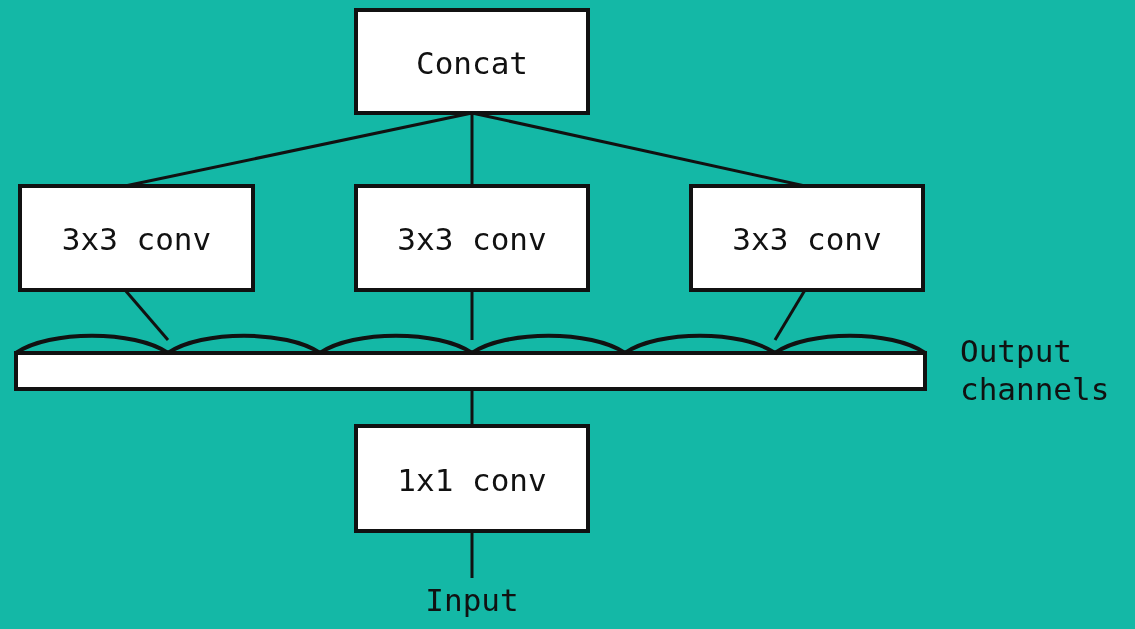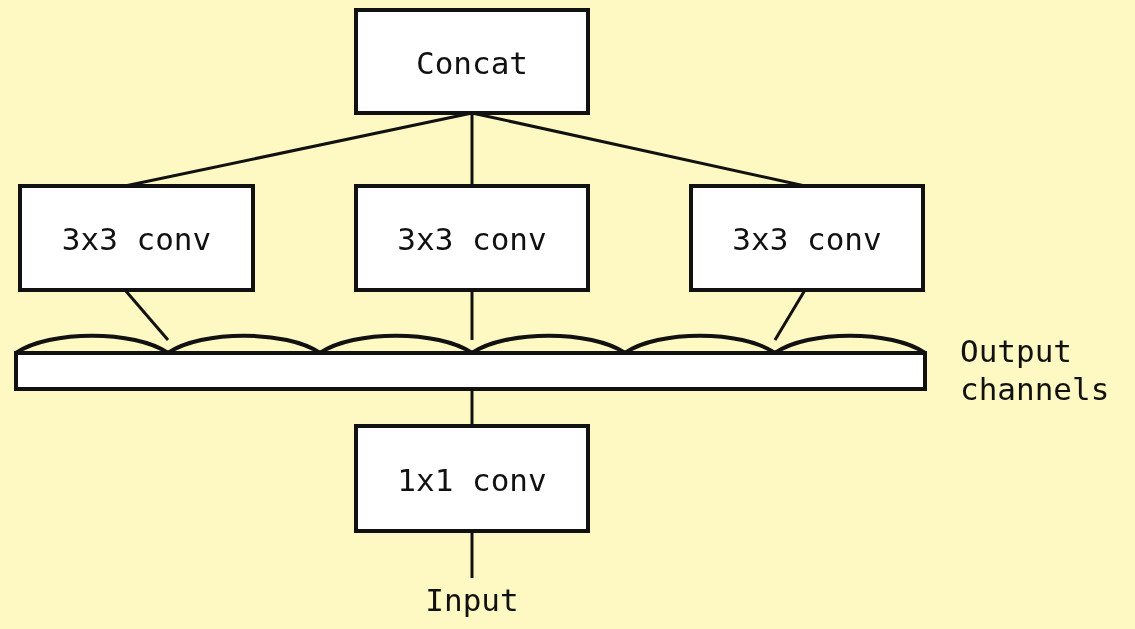--- a/index.html
+++ b/index.html
@@ -12,21 +12,21 @@
     width: 1135px;
     height: 629px;
     overflow: hidden;
     font-family: "DejaVu Sans Mono", "Liberation Mono", monospace;
     color: #111111;
   }
   #diagram-root {
     position: relative;
     width: 1135px;
     height: 629px;
-    background: #fef9c3;
+    background: #14b8a6;
   }
   #diagram-svg {
     position: absolute;
     top: 0;
     left: 0;
     width: 1135px;
     height: 629px;
     display: block;
   }
   .node-box-label {

